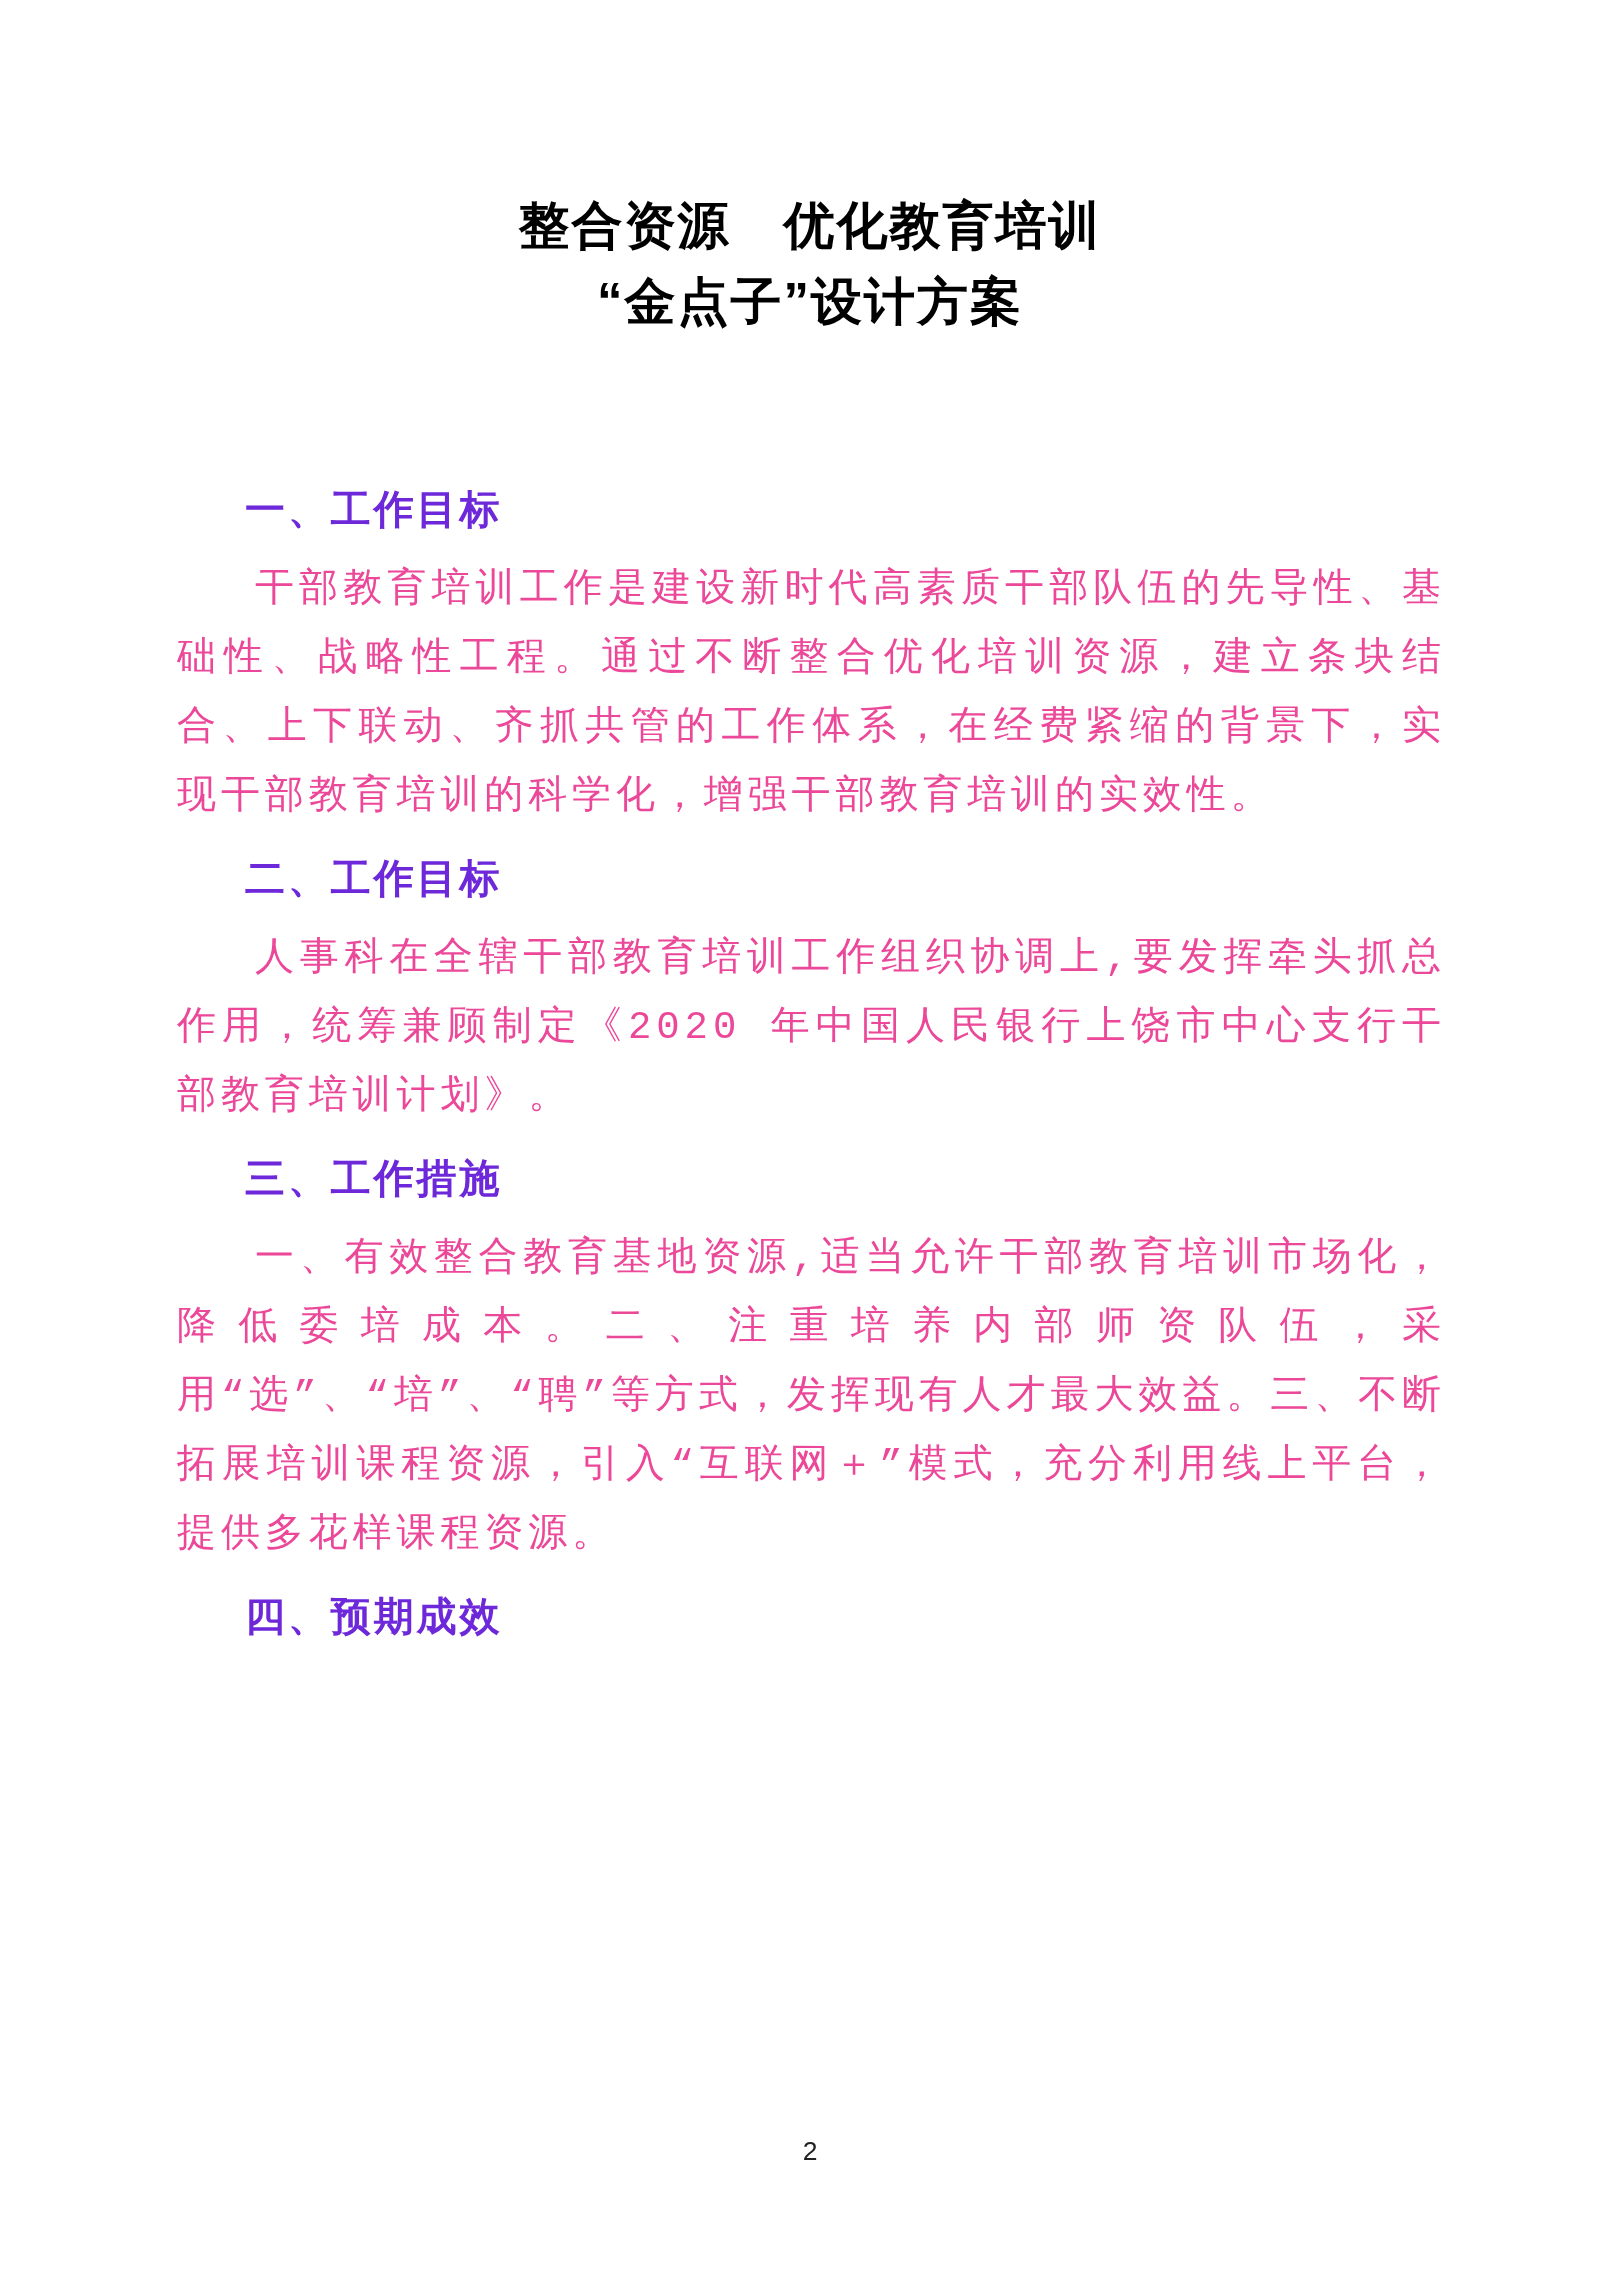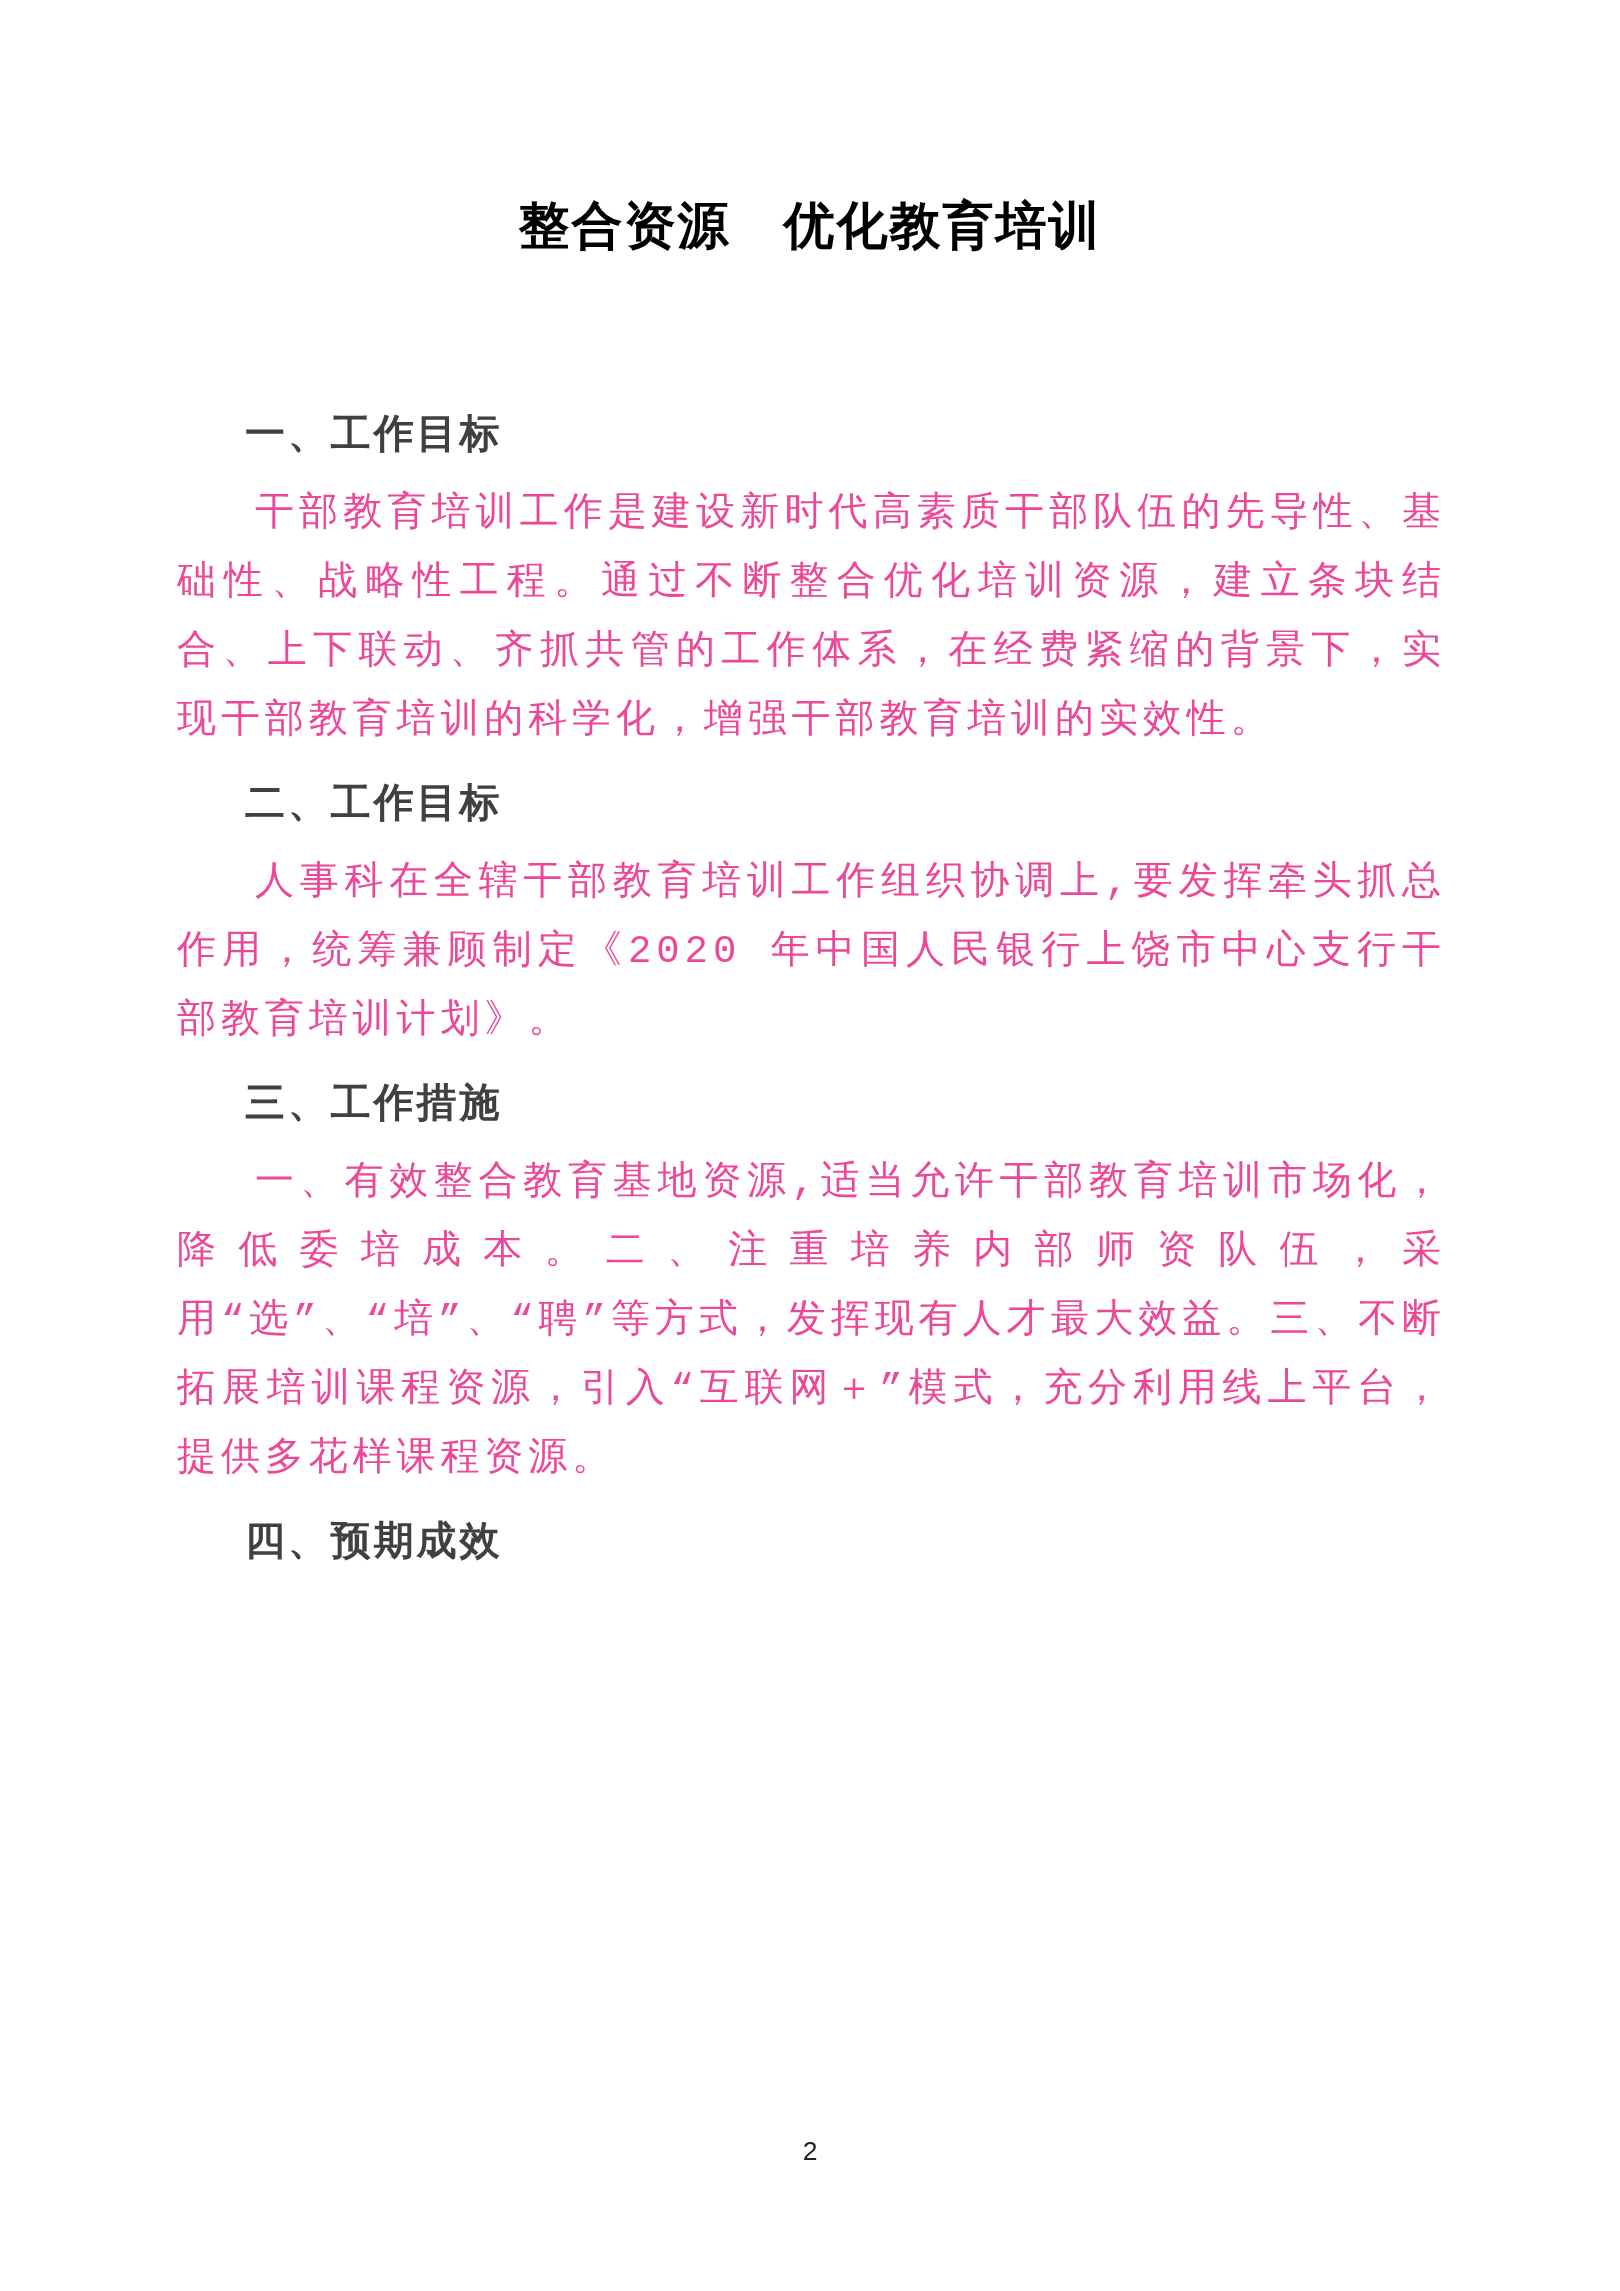--- a/index.html
+++ b/index.html
@@ -29,21 +29,21 @@
   .content {
     margin: 135px 162px 0 165px; 
   }
   .sec-heading {
     margin: 0;
     padding-left: 80px;           
     font-family: "Liberation Sans", sans-serif;
     font-weight: bold;
     font-size: 40px;
     line-height: 69px;
-    color: #404040;
+    color: #6d28d9;
     letter-spacing: 2.9px;
   }
   .body-para {
     margin: 12px;
     font-family: Liberation Mono, monospace;
     font-weight: normal;
     font-size: 39px;
     line-height: 69px;
     text-indent: 2em;
     text-align: justify;
@@ -62,20 +62,21 @@
     color: #222222;
   }
 </style>
 </head>
 <body>
 
 <div class="page">
 
   <div class="title-block">
     <div>整合资源　优化教育培训</div>
+    <div>“金点子”设计方案</div>
   </div>
 
   <div class="content">
 
     <h2 class="sec-heading">一、工作目标</h2>
     <p class="body-para">干部教育培训工作是建设新时代高素质干部队伍的先导性、基础性、战略性工程。通过不断整合优化培训资源，建立条块结合、上下联动、齐抓共管的工作体系，在经费紧缩的背景下，实现干部教育培训的科学化，增强干部教育培训的实效性。</p>
 
     <h2 class="sec-heading">二、工作目标</h2>
     <p class="body-para">人事科在全辖干部教育培训工作组织协调上,要发挥牵头抓总作用，统筹兼顾制定《2020 年中国人民银行上饶市中心支行干部教育培训计划》。</p>
 

